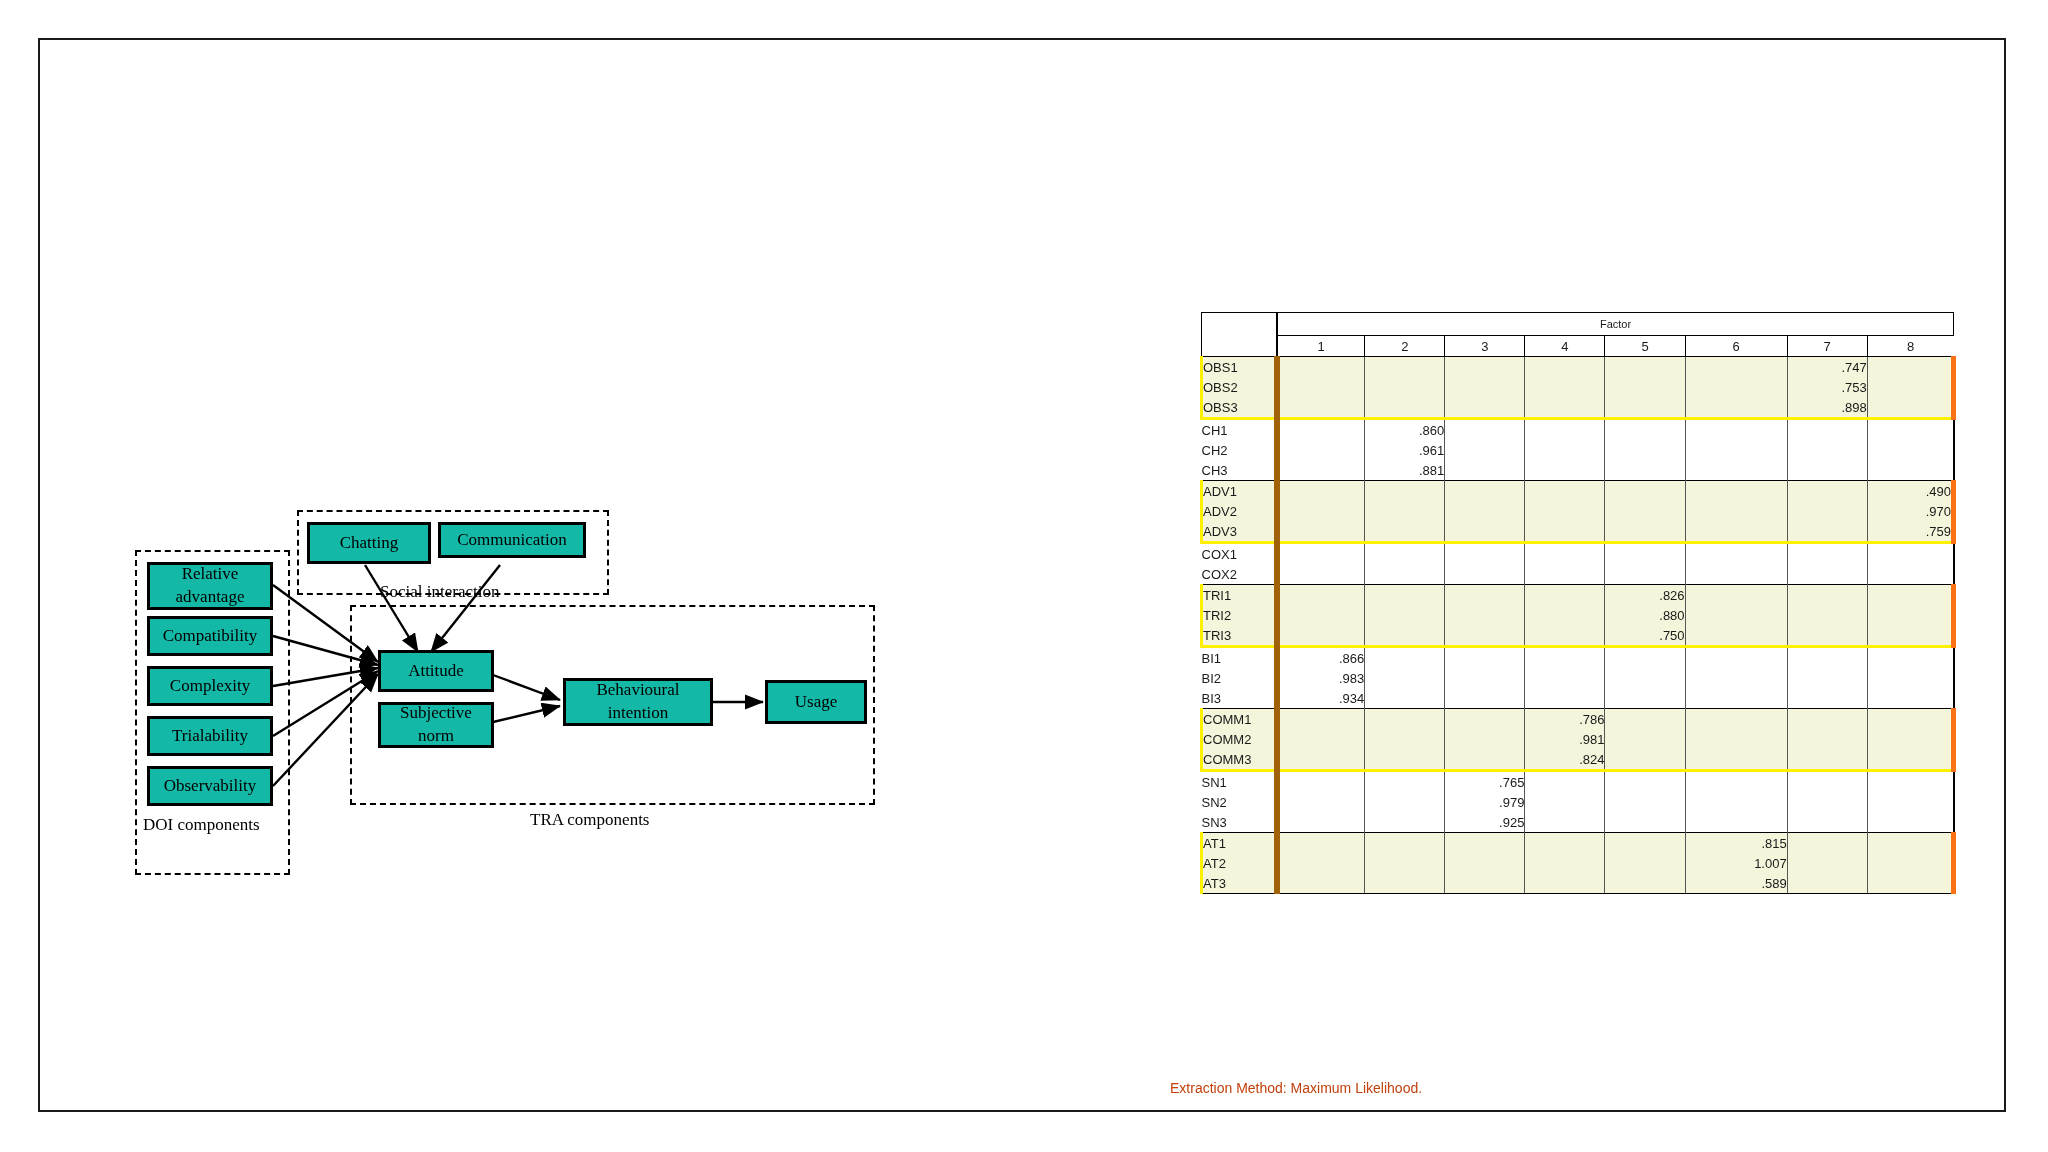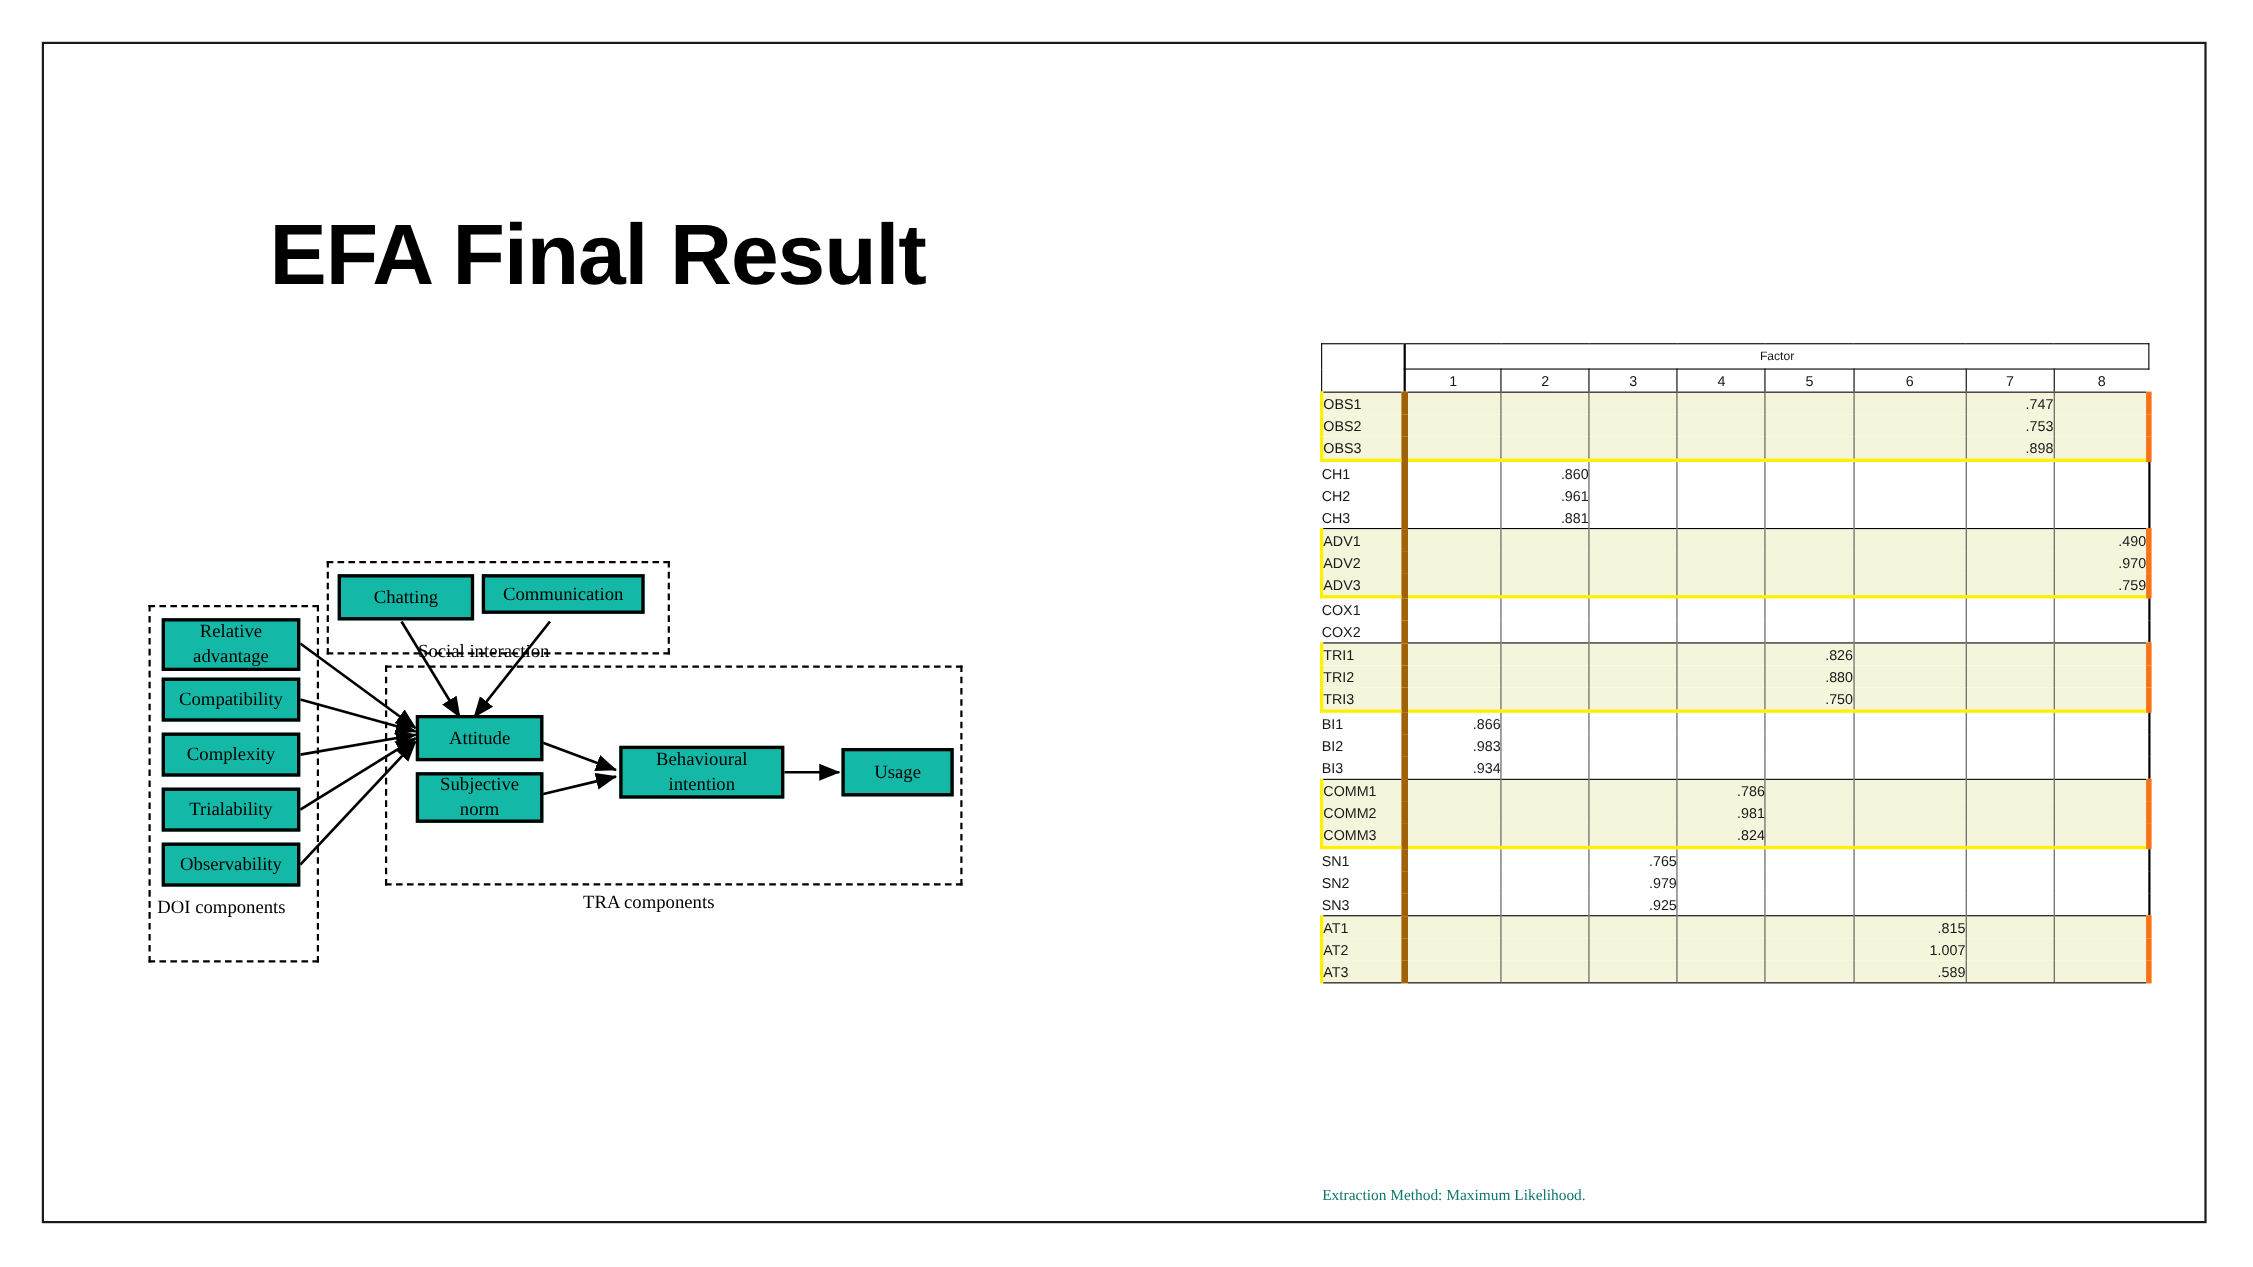--- a/index.html
+++ b/index.html
@@ -43,29 +43,28 @@
   td.val{border-left:1px solid #555;text-align:right;padding-right:6px;font-size:13px;}
   td.val.last{border-right:2px solid #000;}
   tr.hi td{background:#f5f5dc;}
   tr.hi td.rowlab{border-left:3px solid #FFF000;}
   tr.hi td.val.last{border-right:5px solid #f97316;}
   tr.hi-top td{border-top:3px solid #FFF000;}
   tr.hi-bot td{border-bottom:3px solid #FFF000;}
   tr.plain td{background:#fff;}
   tr.grp-first td{border-top:1.2px solid #000;}
   tr.lastrow td{border-bottom:1.5px solid #000;}
-  #footnote{position:absolute;left:1162px;top:1040px;font-size:14px;color:#0f766e;
-            font-family:Liberation Serif, serif;white-space:nowrap;}
+  #footnote{position:absolute;left:1130px;top:1040px;font-size:14px;color:#c2410c;
+            font-family:Liberation Sans, sans-serif;white-space:nowrap;}
 </style>
 </head>
 <body>
 
 <div id="slide">
 
-  <div id="title">EFA Final Result</div>
 
   <div id="diagram">
 
     <div class="dashbox" style="left:0px;top:40px;width:155px;height:325px;"></div>
     <div class="dashbox" style="left:162px;top:0px;width:312px;height:85px;"></div>
     <div class="dashbox" style="left:215px;top:95px;width:525px;height:200px;"></div>
 
     <svg width="1010" height="420">
       <defs>
         <marker id="ah" markerWidth="9" markerHeight="9" refX="7.6" refY="3.2" orient="auto" markerUnits="strokeWidth">

